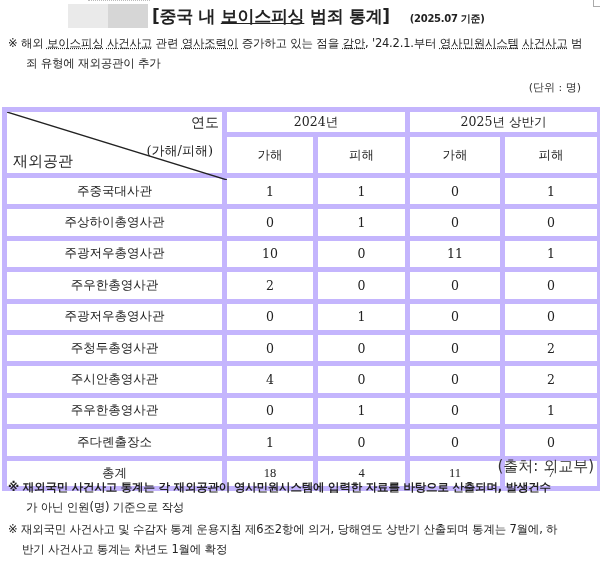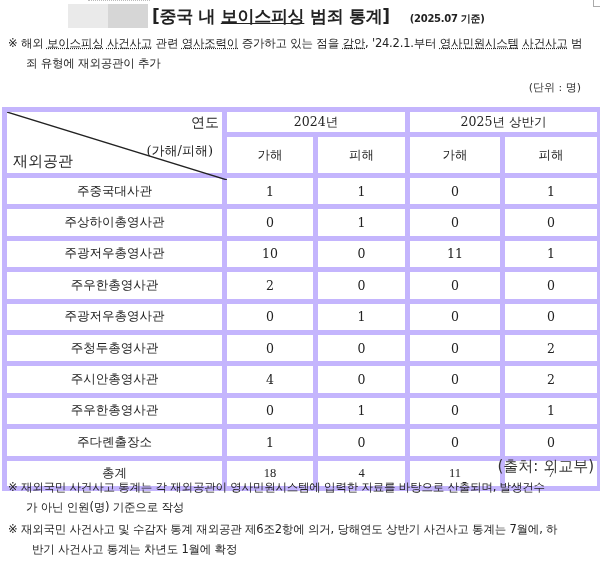--- a/index.html
+++ b/index.html
@@ -153,16 +153,16 @@
     <td>18</td>
     <td>4</td>
     <td>11</td>
     <td>7</td>
   </tr>
 </tbody>
   </table>
 
 <div class="source">(출처: 외교부)</div>
 
-<div class="note" style="top:477px; white-space:nowrap;">※ 재외국민 사건사고 통계는 각 재외공관이 영사민원시스템에 입력한 자료를 바탕으로 산출되며, 발생건수</div>
+<div class="note" style="top:477px; white-space:nowrap;font-weight:bold;">※ 재외국민 사건사고 통계는 각 재외공관이 영사민원시스템에 입력한 자료를 바탕으로 산출되며, 발생건수</div>
 <div class="note" style="top:497px; left:26px;text-align:center;">가 아닌 인원(명) 기준으로 작성</div>
-<div class="note" style="top:519px; white-space:nowrap;">※ 재외국민 사건사고 및 수감자 통계 재외공관 제6조2항에 의거, 당해연도 상반기 사건사고 통계는 7월에, 하</div>
-<div class="note" style="top:539px; left:32px;">반기 사건사고 통계는 차년도 1월에 확정</div>
+<div class="note" style="top:519px; white-space:nowrap;">※ 재외국민 사건사고 및 수감자 통계 운용지침 제6조2항에 의거, 당해연도 상반기 산출되며 통계는 7월에, 하</div>
+<div class="note" style="top:539px; left:22px;">반기 사건사고 통계는 차년도 1월에 확정</div>
 
 </body></html>

